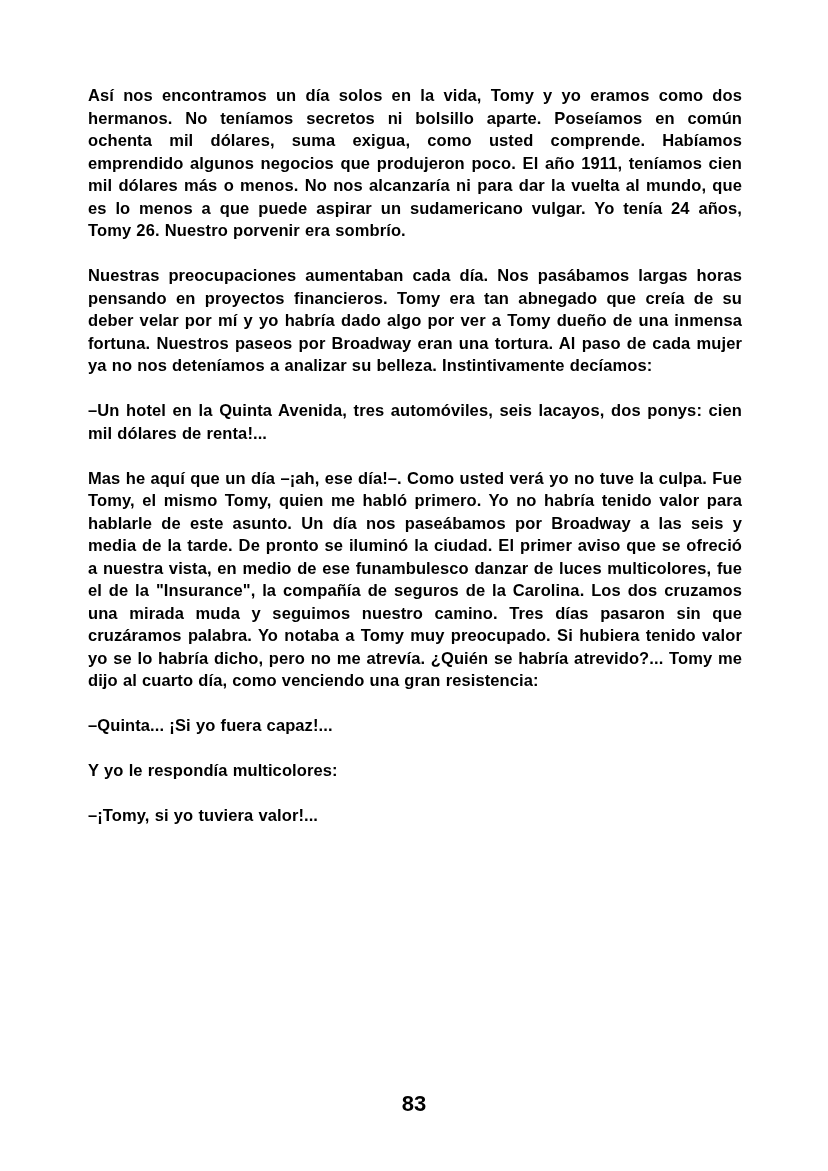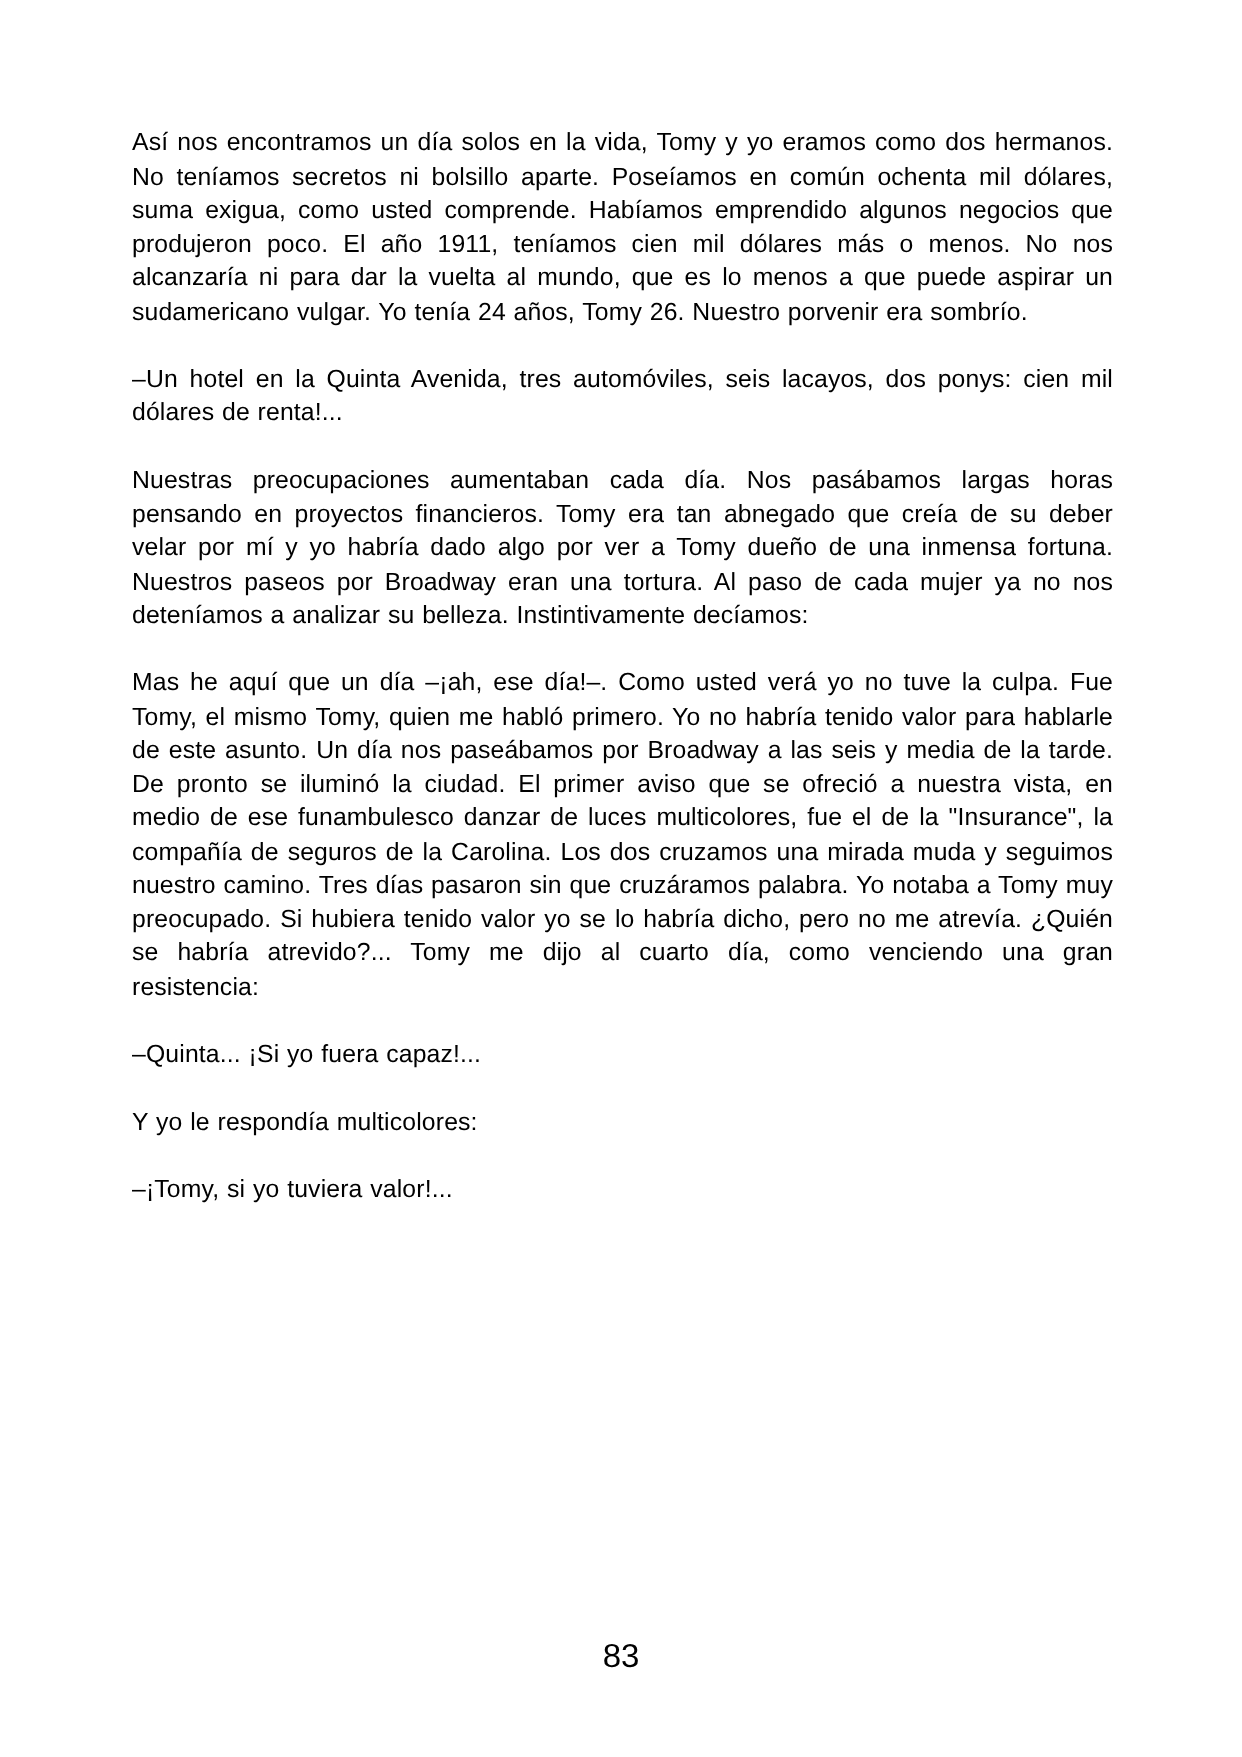--- a/index.html
+++ b/index.html
@@ -8,20 +8,21 @@
     background: #ffffff;
   }
   .page {
     position: relative;
     width: 828px;
     height: 1171px;
     background: #ffffff;
     overflow: hidden;
     font-family: "Liberation Sans", sans-serif;
     color: #000000;
+    font-weight: bold;
   }
   .text-column {
     position: absolute;
     top: 84px;
     left: 88px;
     width: 654px;
   }
   .text-column p {
     margin: 0 0 22.5px 0;
     font-size: 16.5px;
@@ -39,21 +40,21 @@
     font-size: 22px;
     line-height: 22.5px;
   }
 </style>
 </head>
 <body>
 
 <div class="page">
   <div class="text-column">
     <p>Así nos encontramos un día solos en la vida, Tomy y yo eramos como dos hermanos. No teníamos secretos ni bolsillo aparte. Poseíamos en común ochenta mil dólares, suma exigua, como usted comprende. Habíamos emprendido algunos negocios que produjeron poco. El año 1911, teníamos cien mil dólares más o menos. No nos alcanzaría ni para dar la vuelta al mundo, que es lo menos a que puede aspirar un sudamericano vulgar. Yo tenía 24 años, Tomy 26. Nuestro porvenir era sombrío.</p>
+    <p>Nuestras preocupaciones aumentaban cada día. Nos pasábamos largas horas pensando en proyectos financieros. Tomy era tan abnegado que creía de su deber velar por mí y yo habría dado algo por ver a Tomy dueño de una inmensa fortuna. Nuestros paseos por Broadway eran una tortura. Al paso de cada mujer ya no nos deteníamos a analizar su belleza. Instintivamente decíamos:</p>
     <p>–Un hotel en la Quinta Avenida, tres automóviles, seis lacayos, dos ponys: cien mil dólares de renta!...</p>
-    <p>Nuestras preocupaciones aumentaban cada día. Nos pasábamos largas horas pensando en proyectos financieros. Tomy era tan abnegado que creía de su deber velar por mí y yo habría dado algo por ver a Tomy dueño de una inmensa fortuna. Nuestros paseos por Broadway eran una tortura. Al paso de cada mujer ya no nos deteníamos a analizar su belleza. Instintivamente decíamos:</p>
     <p>Mas he aquí que un día –¡ah, ese día!–. Como usted verá yo no tuve la culpa. Fue Tomy, el mismo Tomy, quien me habló primero. Yo no habría tenido valor para hablarle de este asunto. Un día nos paseábamos por Broadway a las seis y media de la tarde. De pronto se iluminó la ciudad. El primer aviso que se ofreció a nuestra vista, en medio de ese funambulesco danzar de luces multicolores, fue el de la "Insurance", la compañía de seguros de la Carolina. Los dos cruzamos una mirada muda y seguimos nuestro camino. Tres días pasaron sin que cruzáramos palabra. Yo notaba a Tomy muy preocupado. Si hubiera tenido valor yo se lo habría dicho, pero no me atrevía. ¿Quién se habría atrevido?... Tomy me dijo al cuarto día, como venciendo una gran resistencia:</p>
     <p>–Quinta... ¡Si yo fuera capaz!...</p>
     <p>Y yo le respondía multicolores:</p>
     <p>–¡Tomy, si yo tuviera valor!...</p>
   </div>
   <div class="page-number">83</div>
 </div>
 
 </body></html>

